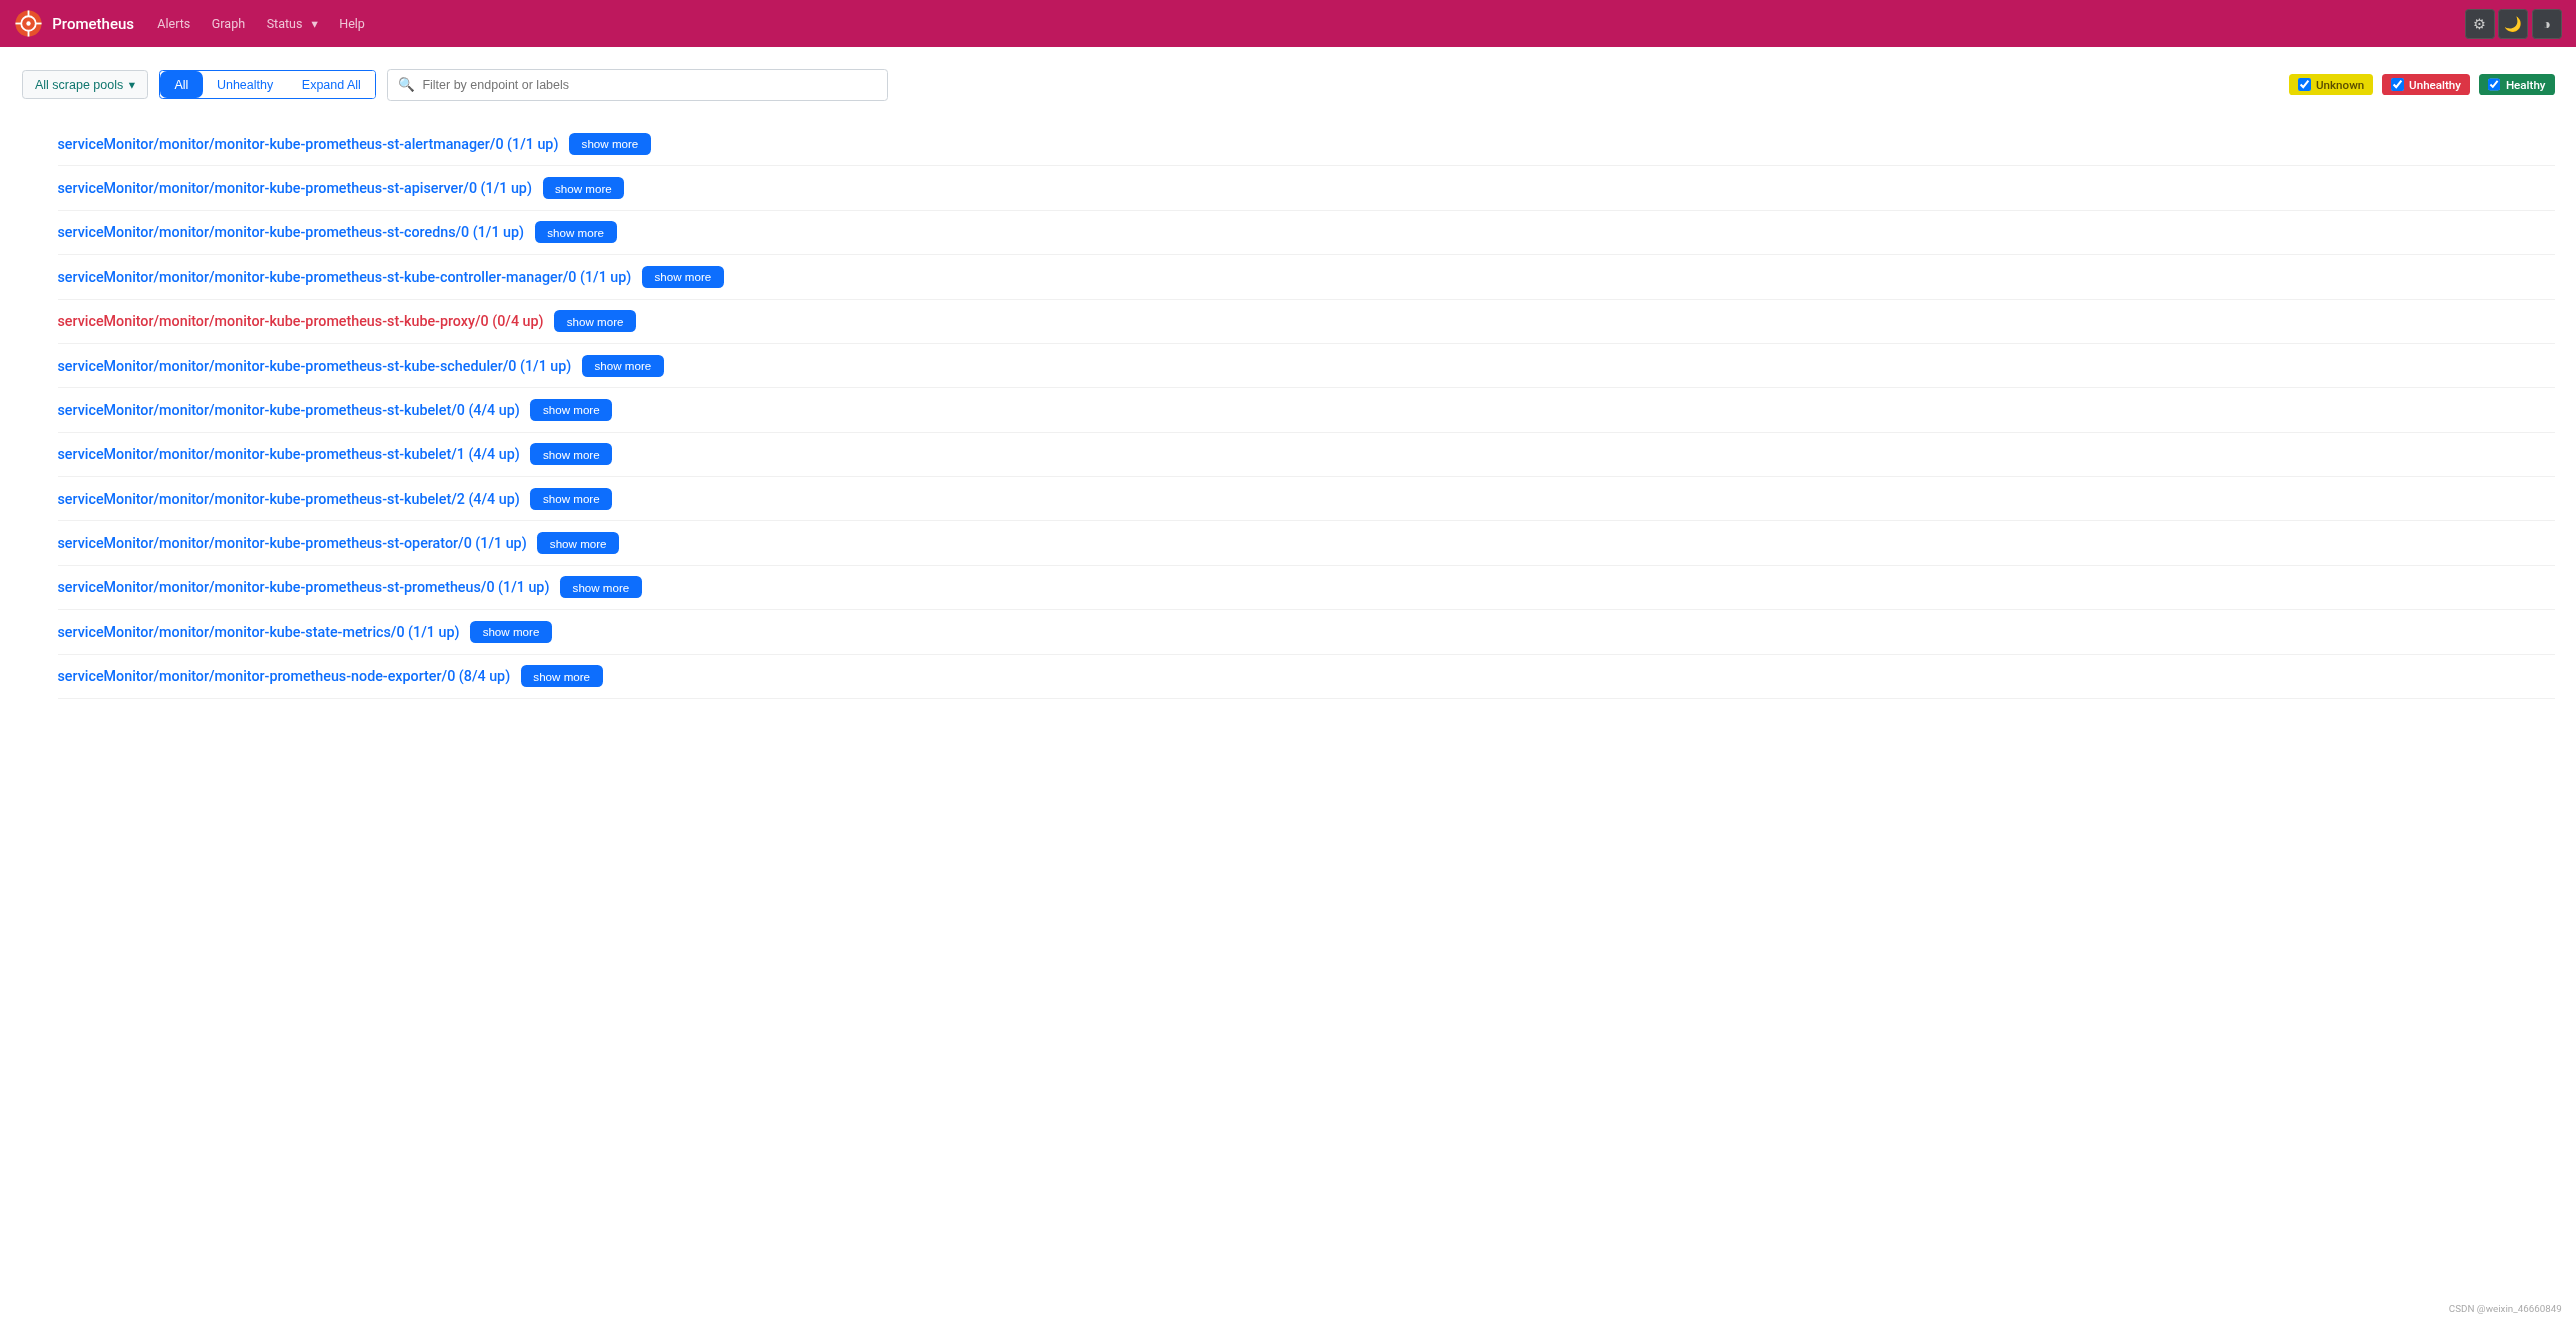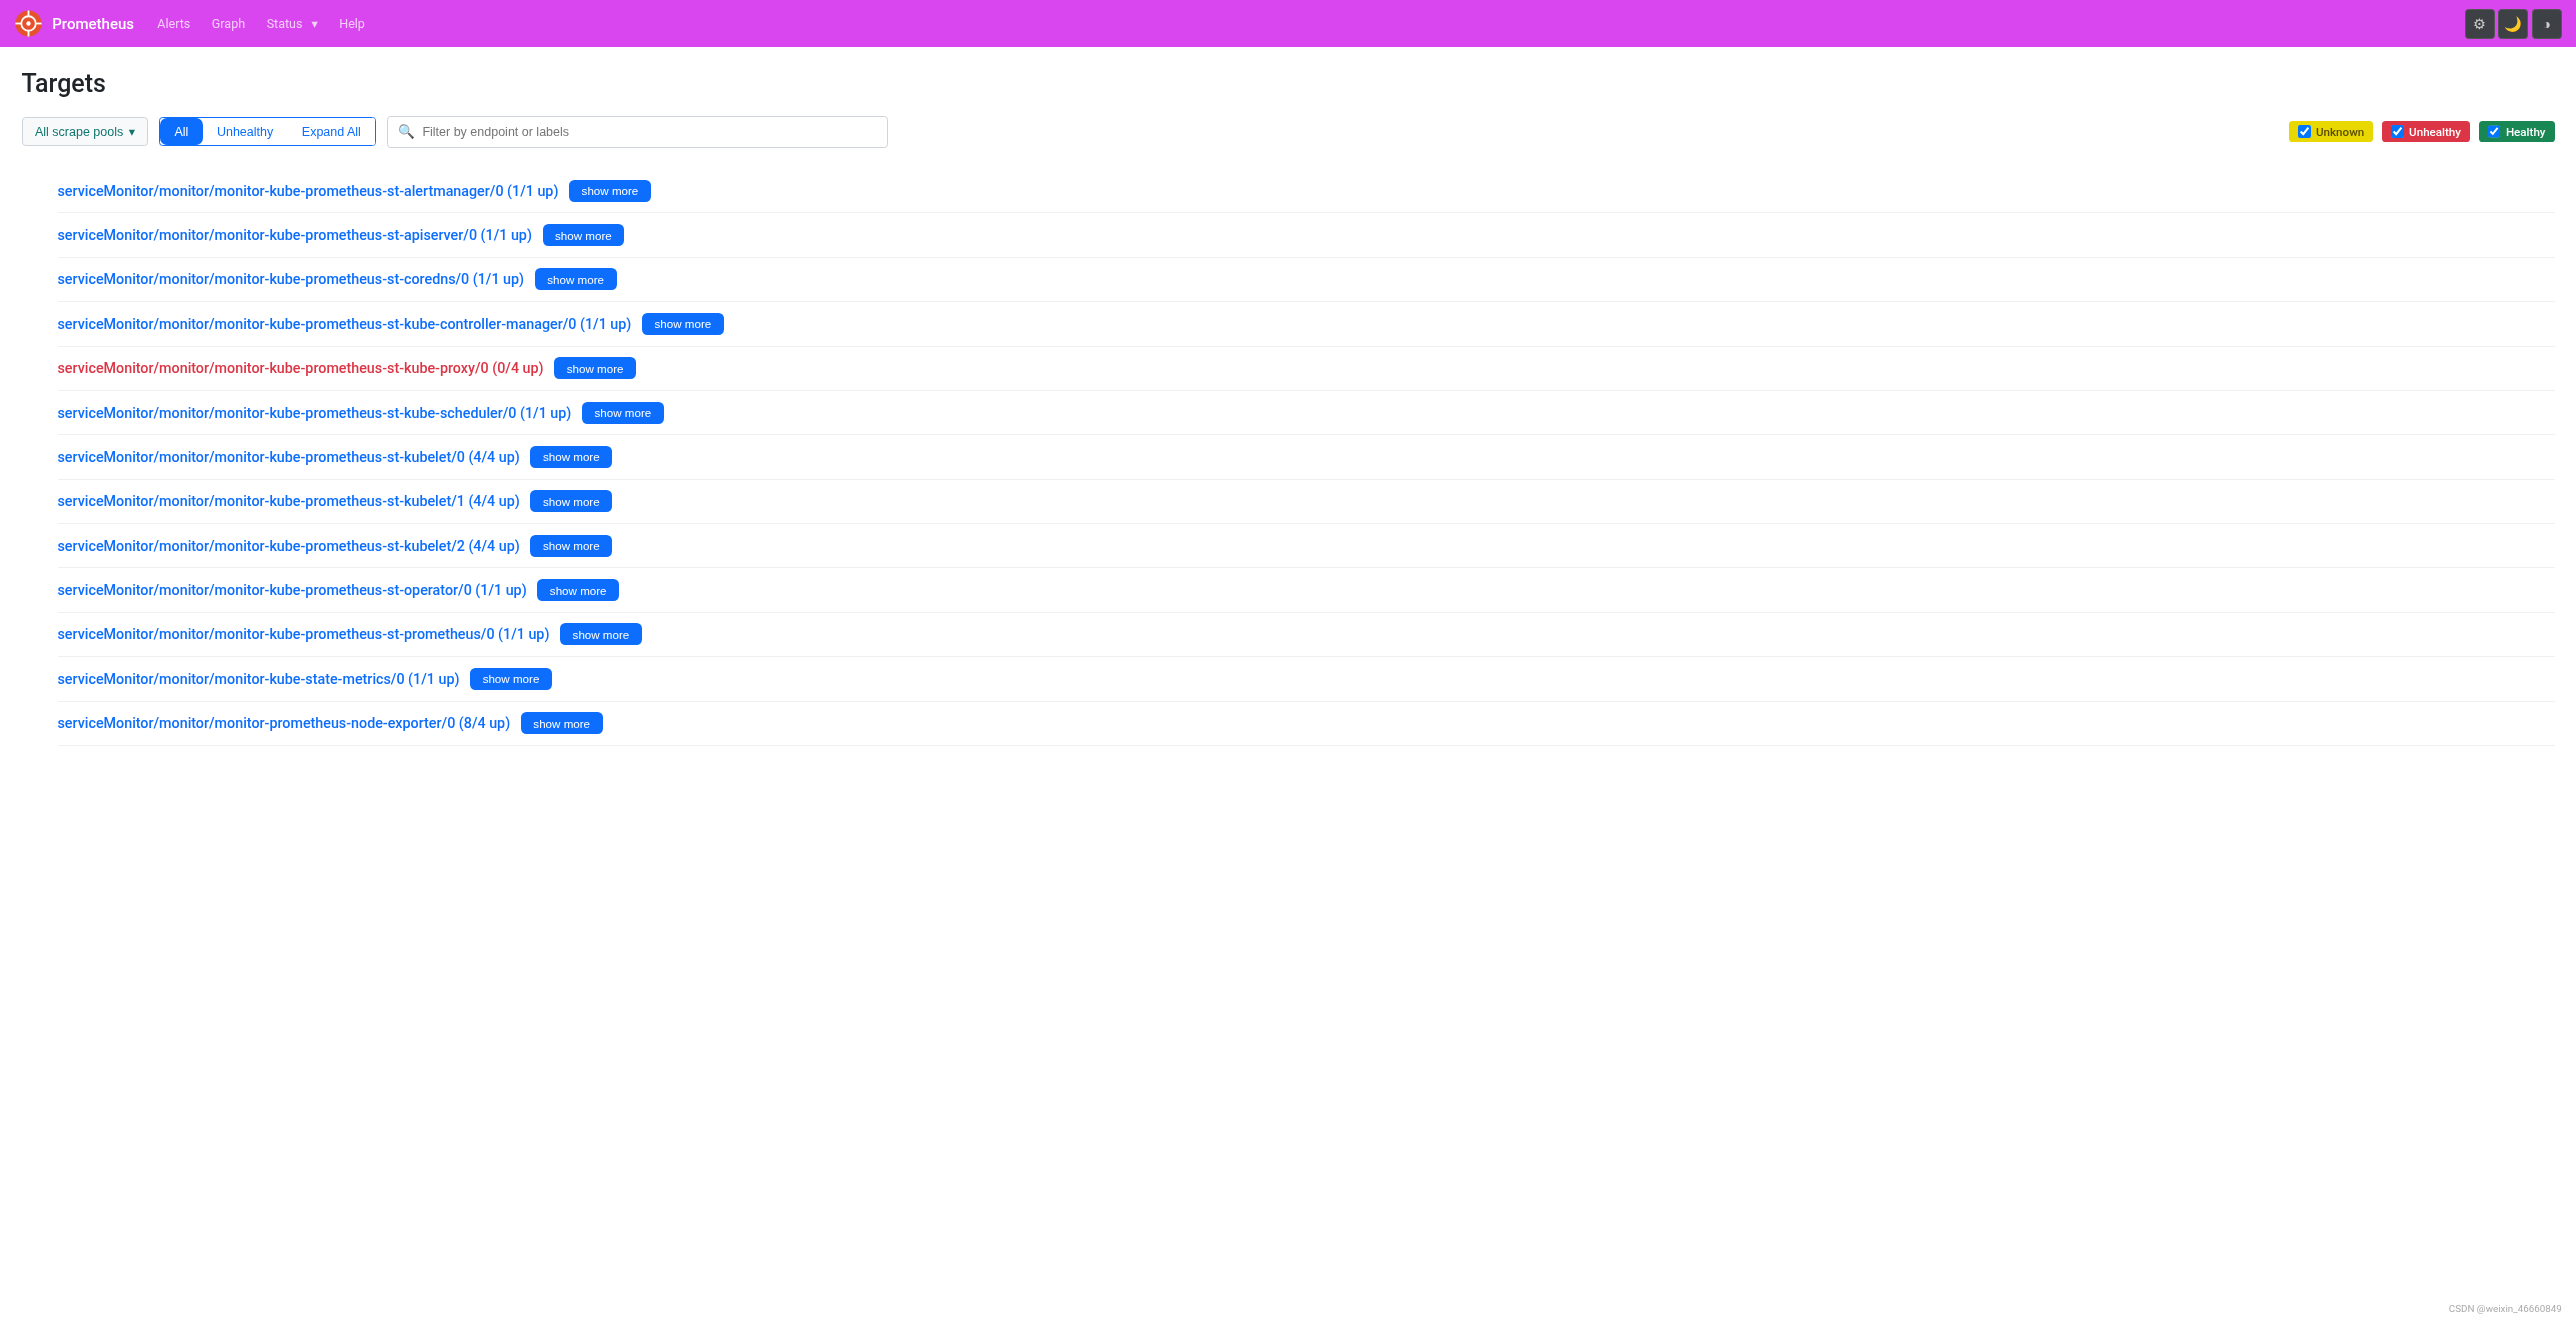--- a/index.html
+++ b/index.html
@@ -1,20 +1,20 @@
 <!DOCTYPE html>
 <html style="font-size:14.3px"><head>
   <meta charset="utf-8">
   <style>
     * { box-sizing: border-box; margin: 0; padding: 0; }
     body { font-family: -apple-system, BlinkMacSystemFont, 'Segoe UI', Roboto, sans-serif; background: #fff; color: #212529; font-size: 12.5px; }
 
     
     .navbar {
-      background: #d946ef;
+      background: #be185d;
       display: flex;
       align-items: center;
       padding: 0 14.3px;
       height: 47px;
       gap: 14.3px;
     }
     .navbar-brand {
       display: flex;
       align-items: center;
       gap: 9px;
@@ -234,21 +234,20 @@
   </ul>
   <div class="navbar-spacer"></div>
   <div class="navbar-icons">
     <div class="icon-btn" title="Settings">⚙</div>
     <div class="icon-btn" title="Dark mode">🌙</div>
     <div class="icon-btn" title="Contrast">◑</div>
   </div>
 </nav>
 
 <div class="main-content">
-  <h1 class="page-title">Targets</h1>
 
   <div class="toolbar">
     <button class="scrape-pools-btn">
       <span>All scrape pools</span>
       <span>▾</span>
     </button>
 
     <div class="filter-tabs">
       <button class="filter-tab active">All</button>
       <button class="filter-tab">Unhealthy</button>

